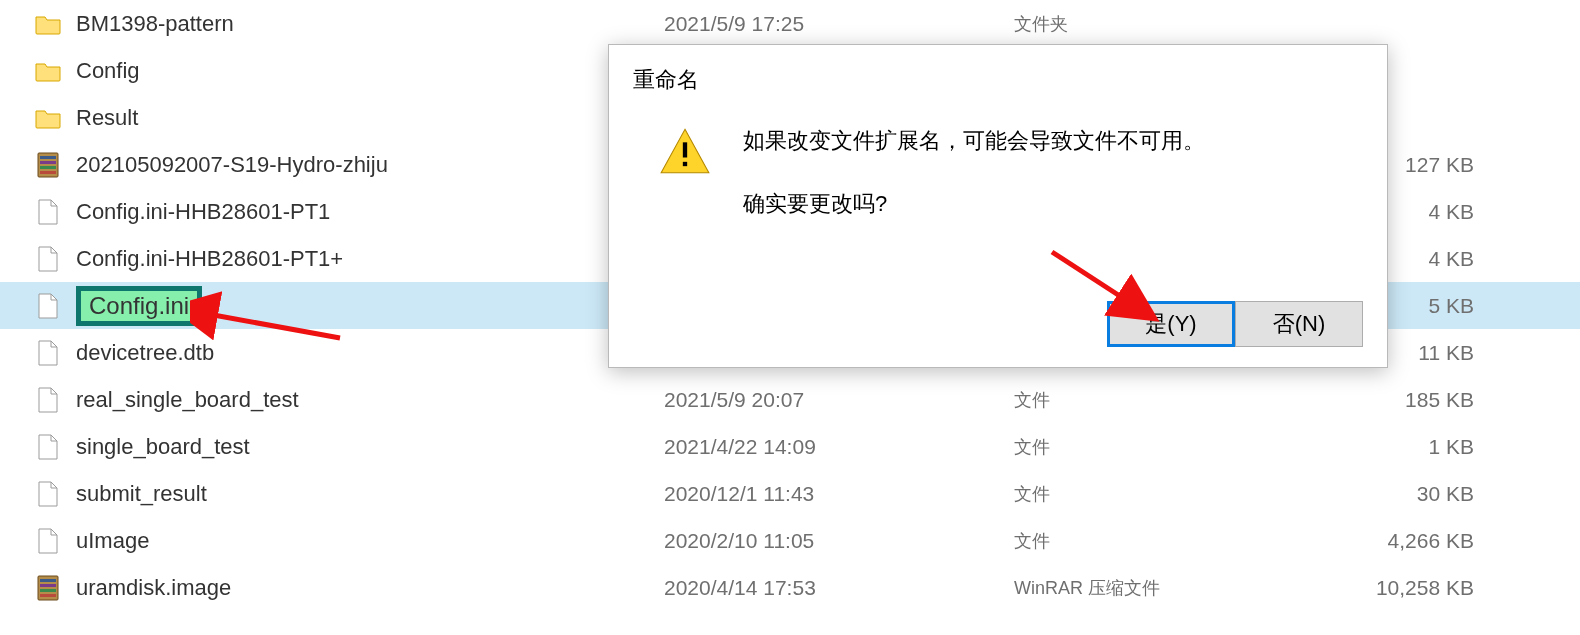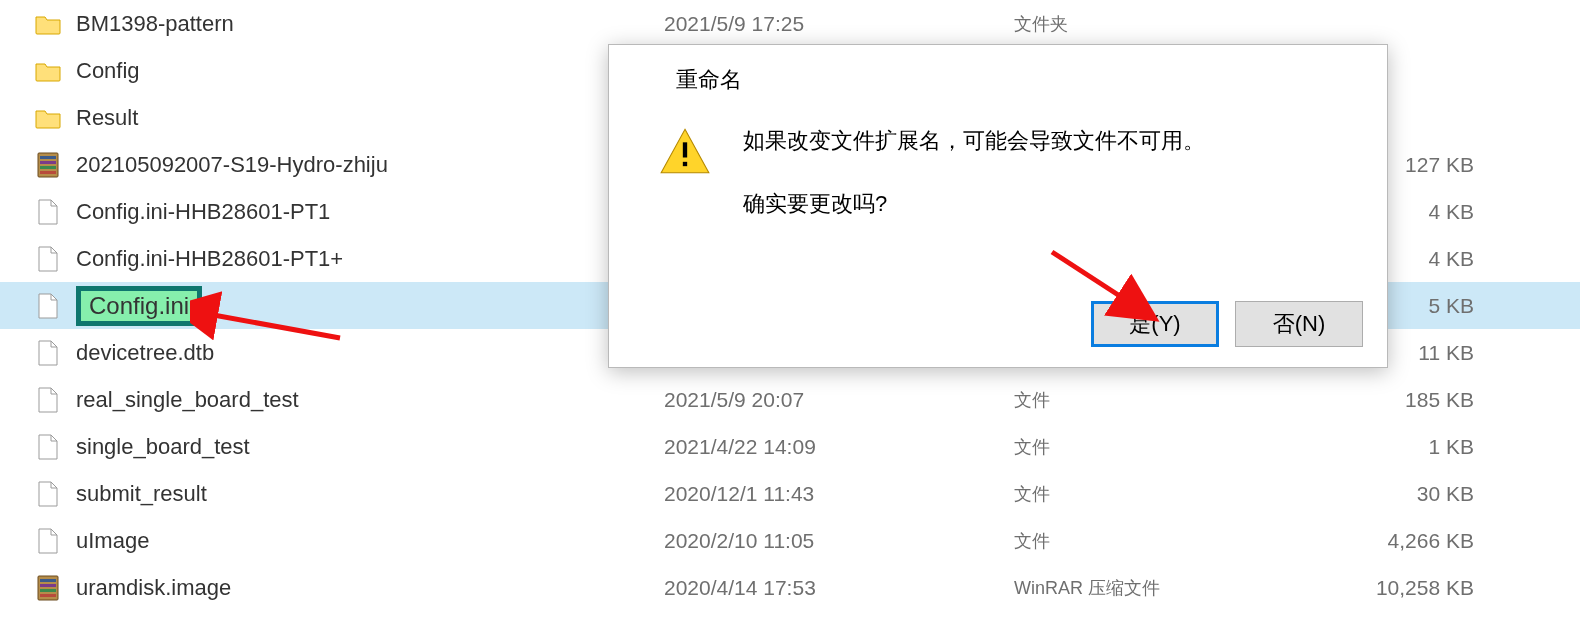--- a/index.html
+++ b/index.html
@@ -78,21 +78,20 @@
       width: 780px;
       height: 324px;
       background: #fff;
       border: 1px solid #b9b9b9;
       box-shadow: 0 4px 20px rgba(0,0,0,0.25);
     }
     .dialog-title {
       font-size: 22px;
       color: #000;
       padding: 20px 28px 10px 24px;
-      margin-left: 43px;
     }
     .dialog-body {
       display: flex;
       padding: 18px 20px 0 28px;
       margin-left: 22px;
     }
     .warn-icon {
       width: 58px;
       flex-shrink: 0;
       margin-right: 26px;
@@ -105,21 +104,20 @@
       line-height: 1.6;
     }
     .dialog-text .line2 {
       margin-top: 28px;
     }
     .dialog-buttons {
       position: absolute;
       bottom: 20px;
       right: 24px;
       display: flex;
-      gap: 16px;
     }
     .dlg-btn {
       min-width: 128px;
       height: 46px;
       font-size: 22px;
       background: #e1e1e1;
       border: 1px solid #adadad;
       display: flex;
       align-items: center;
       justify-content: center;

